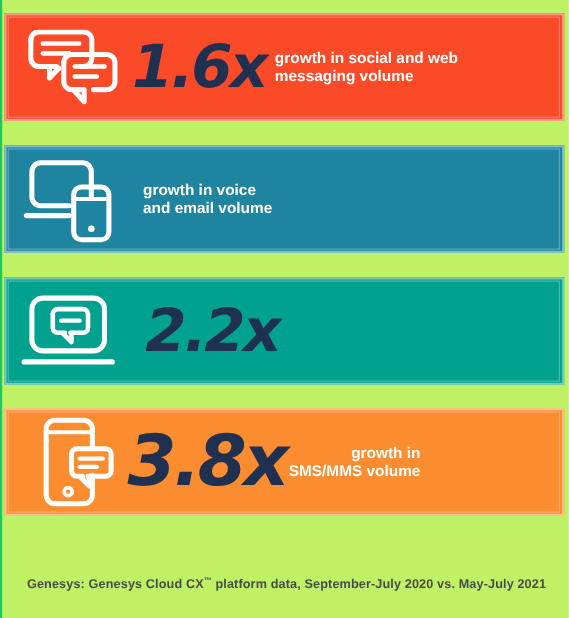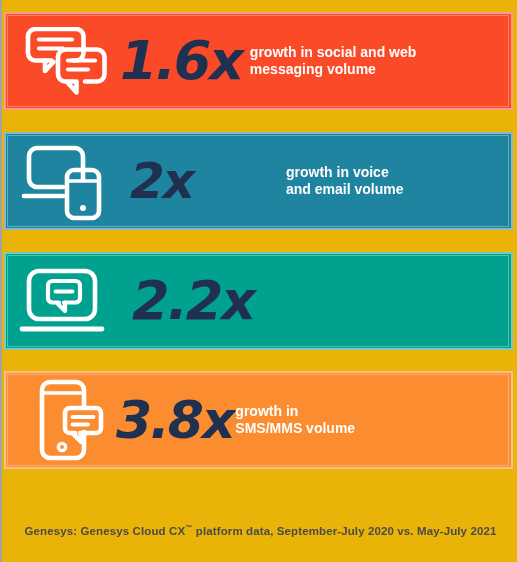--- a/index.html
+++ b/index.html
@@ -10,22 +10,22 @@
     width: 517px;
     height: 562px;
     background: #f0f0f0;
     font-family: "Liberation Sans", sans-serif;
     overflow: hidden;
     position: relative;
   }
   #page {
     position: absolute;
     inset: 0;
-    background: #eab308;
-    border-left: 2px solid #a3a3a3;
+    background: #bef264;
+    border-left: 2px solid #22c55e;
     box-sizing: border-box;
     overflow: hidden;
   }
 
   .bars {
     position: absolute;
     left: 0;
     top: 0;
     width: 517px;
   }
@@ -80,35 +80,35 @@
     font-weight: bold;
     font-style: italic;
     letter-spacing: -0.04em;
     line-height: 1;
     white-space: nowrap;
     text-align: left;
   }
   .stat-1 { font-size: 54px; margin-left: -4px; }
   .stat-2 { font-size: 50px; margin-left: 6px; width: 150px; }
   .stat-3 { font-size: 54px; margin-left: -4px; }
-  .stat-4 { font-size: 52px; margin-left: -8px; }
+  .stat-4 { font-size: 64px; margin-left: -8px; }
 
   .caption {
     position: relative;
     z-index: 2;
     color: #ffffff;
     font-size: 14px;
     font-weight: bold;
     line-height: 1.22;
     white-space: pre-line;
   }
   .cap-1 { margin-left: 8px; }
   .cap-2 { margin-left: 6px; }
   .cap-3 { margin-left: 6px; }
-  .cap-4 { margin-left: 2px; }
+  .cap-4 { margin-left: 2px; text-align: right; }
 
   .source {
     position: absolute;
     left: 0;
     top: 524px;
     width: 517px;
     text-align: center;
     color: #4a4a4a;
     font-size: 11.5px;
     font-weight: bold;
@@ -154,21 +154,20 @@
       <div class="icon-wrap">
         <svg width="86" height="80" viewBox="0 0 86 80" fill="none">
           <path d="M62 38.5 L62 15 C62 10.6 58.4 7 54 7 L16 7 C11.6 7 8 10.6 8 15 L8 38 C8 42.4 11.6 46 16 46 L42 46" stroke="#fff" stroke-width="4.6" stroke-linecap="round" stroke-linejoin="round"></path>
           <path d="M3 55 L42 55" stroke="#fff" stroke-width="4.6" stroke-linecap="round"></path>
           <rect x="46" y="29" width="32" height="48" rx="7" stroke="#fff" stroke-width="4.6"></rect>
           <path d="M46 40 L78 40" stroke="#fff" stroke-width="3.6" stroke-linecap="round"></path>
           <circle cx="62" cy="67" r="3" fill="#fff"></circle>
         </svg>
       </div>
 
-      <div class="stat stat-2">2x</div>
       <div class="caption cap-2">growth in voice
 and email volume</div>
     </div>
 
     <div class="bar bar-3">
       <div class="bar-glow"></div>
       <div class="bar-inner"></div>
 
       <div class="icon-wrap">
         <svg width="92" height="68" viewBox="0 0 92 68" fill="none">

